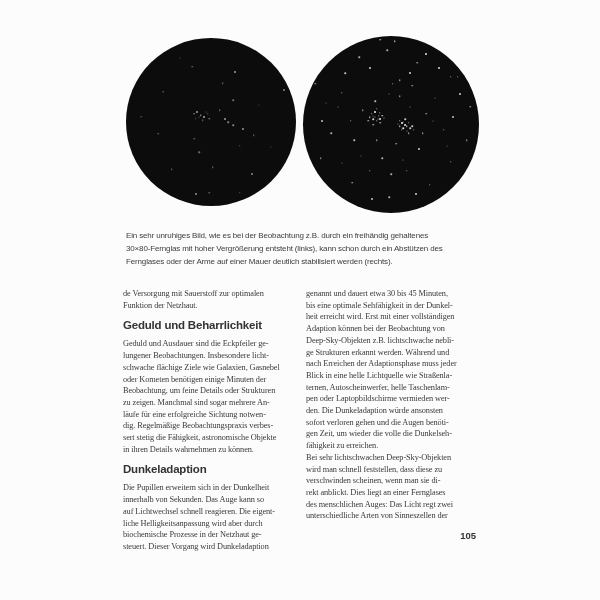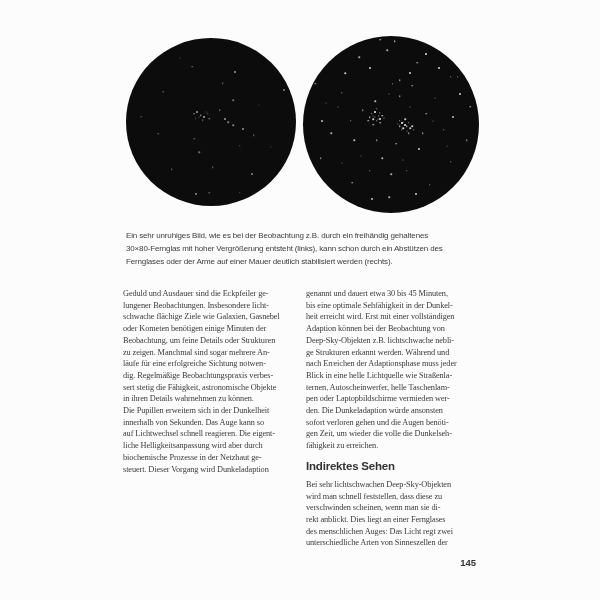--- a/index.html
+++ b/index.html
@@ -210,30 +210,34 @@
       <div class="star" style="left: 63%; top: 53%; width: 1.5px; height: 1.5px; opacity: 0.8;"></div>
     </div>
 
   <div class="caption">Ein sehr unruhiges Bild, wie es bei der Beobachtung z.B. durch ein freihändig gehaltenes
 30×80-Fernglas mit hoher Vergrößerung entsteht (links), kann schon durch ein Abstützen des
 Fernglases oder der Arme auf einer Mauer deutlich stabilisiert werden (rechts).</div>
 
   <div class="columns">
 
     <div class="col">
+      <p class="body-para">de Versorgung mit Sauerstoff zur optimalen
+Funktion der Netzhaut.</p>
+      <h3 class="heading">Geduld und Beharrlichkeit</h3>
       <p class="body-para">Geduld und Ausdauer sind die Eckpfeiler ge-
 lungener Beobachtungen. Insbesondere licht-
 schwache flächige Ziele wie Galaxien, Gasnebel
 oder Kometen benötigen einige Minuten der
 Beobachtung, um feine Details oder Strukturen
 zu zeigen. Manchmal sind sogar mehrere An-
 läufe für eine erfolgreiche Sichtung notwen-
 dig. Regelmäßige Beobachtungspraxis verbes-
 sert stetig die Fähigkeit, astronomische Objekte
 in ihren Details wahrnehmen zu können.</p>
+      <h3 class="heading">Dunkeladaption</h3>
       <p class="body-para">Die Pupillen erweitern sich in der Dunkelheit
 innerhalb von Sekunden. Das Auge kann so
 auf Lichtwechsel schnell reagieren. Die eigent-
 liche Helligkeitsanpassung wird aber durch
 biochemische Prozesse in der Netzhaut ge-
 steuert. Dieser Vorgang wird Dunkeladaption</p>
     </div>
 
     <div class="col">
       <p class="body-para">genannt und dauert etwa 30 bis 45 Minuten,
@@ -243,24 +247,23 @@
 Deep-Sky-Objekten z.B. lichtschwache nebli-
 ge Strukturen erkannt werden. Während und
 nach Erreichen der Adaptionsphase muss jeder
 Blick in eine helle Lichtquelle wie Straßenla-
 ternen, Autoscheinwerfer, helle Taschenlam-
 pen oder Laptopbildschirme vermieden wer-
 den. Die Dunkeladaption würde ansonsten
 sofort verloren gehen und die Augen benöti-
 gen Zeit, um wieder die volle die Dunkelseh-
 fähigkeit zu erreichen.</p>
-      <h3 class="heading">Indirektes Sehen</h3>
       <p class="body-para">Bei sehr lichtschwachen Deep-Sky-Objekten
 wird man schnell feststellen, dass diese zu
 verschwinden scheinen, wenn man sie di-
 rekt anblickt. Dies liegt an einer Fernglases
 des menschlichen Auges: Das Licht regt zwei
 unterschiedliche Arten von Sinneszellen der</p>
-      <div class="page-number">145</div>
+      <div class="page-number">105</div>
     </div>
 
   </div>
 </div>
 
 </body></html>

